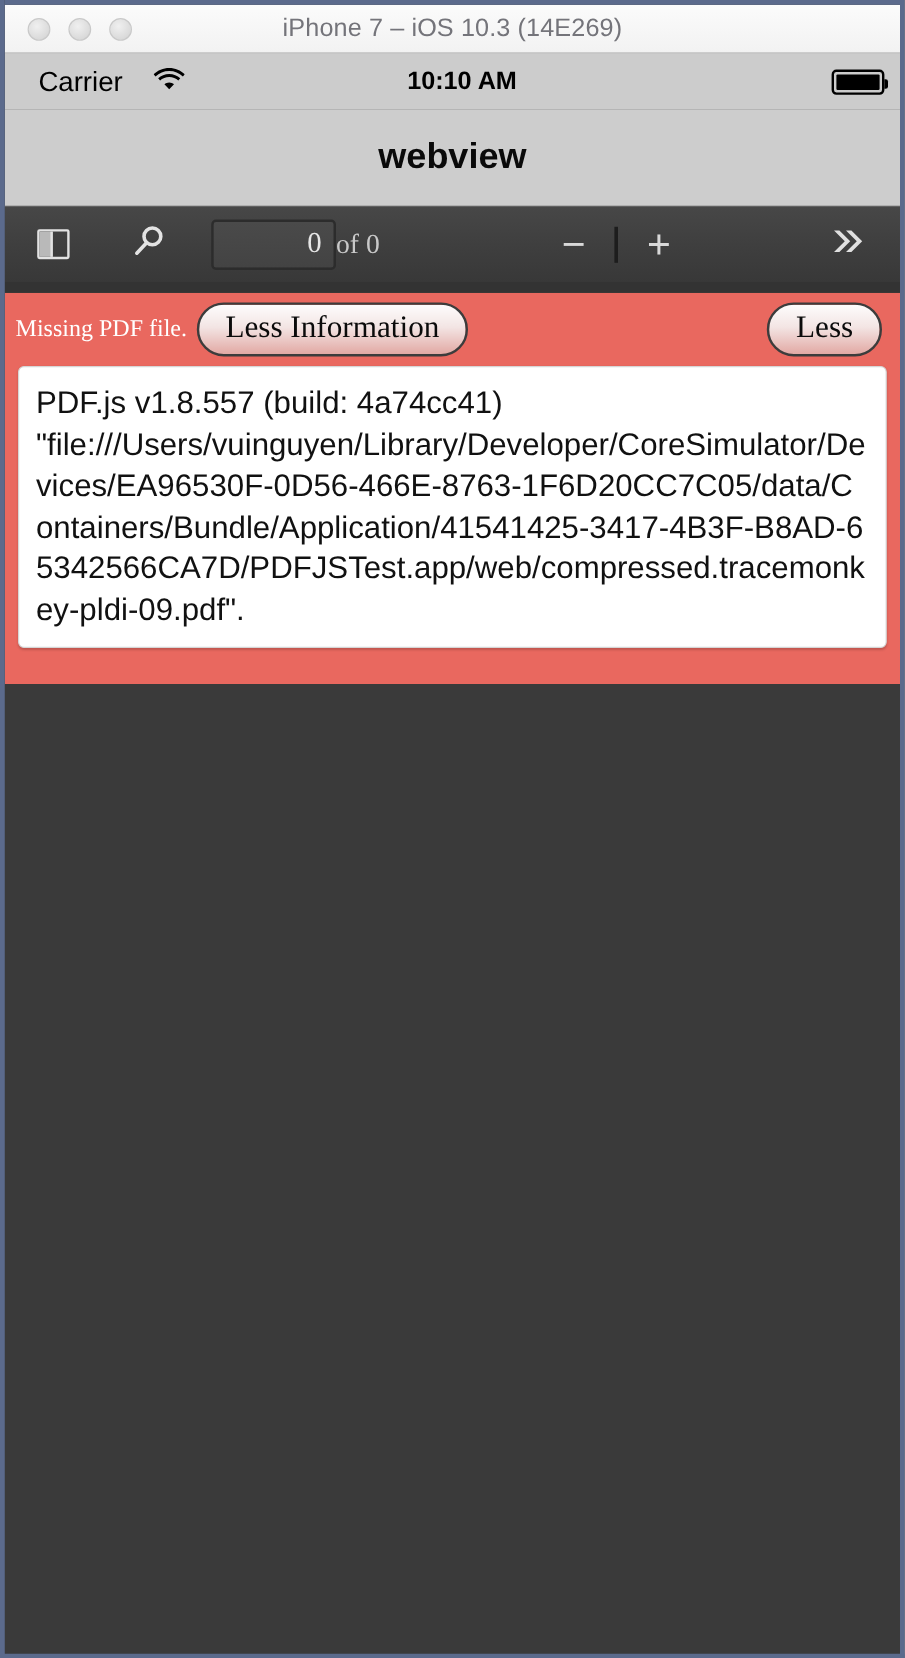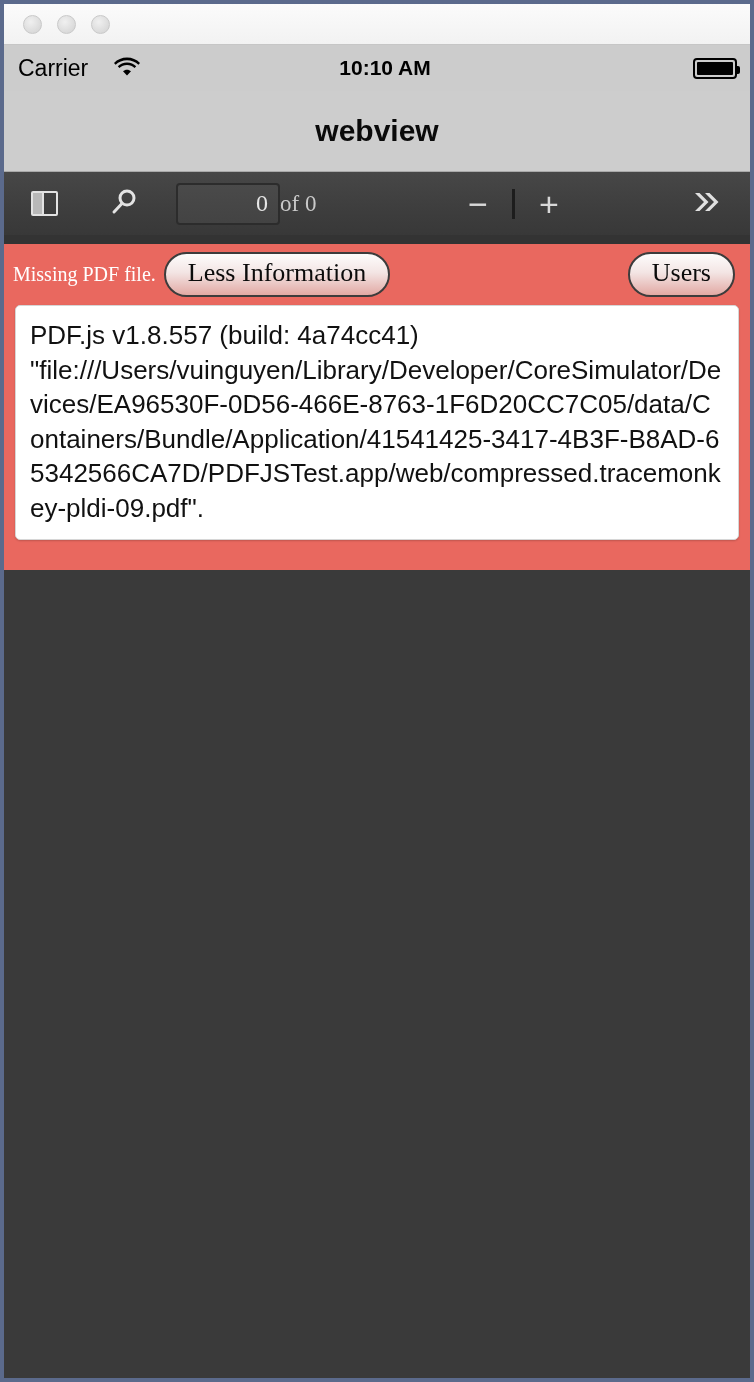--- a/index.html
+++ b/index.html
@@ -71,20 +71,21 @@
     background: #cccccc;
     display: flex;
     align-items: center;
     box-sizing: border-box;
     padding: 0 13px 0 14px;
   }
   .status-left {
     display: flex;
     align-items: center;
     gap: 26px;
+    margin-left: 14px;
   }
   .carrier-label {
     font-size: 23px;
     color: #000;
     font-family: "Liberation Sans", sans-serif;
   }
   .wifi-icon { display: block; }
   .status-time {
     position: absolute;
     left: 16px; right: 0;
@@ -299,20 +300,21 @@
 <body>
 
 <div id="simulator-window">
 
   <div class="titlebar">
     <div class="traffic-lights">
       <div class="light"></div>
       <div class="light"></div>
       <div class="light"></div>
     </div>
+    <div class="window-title">iPhone 7 – iOS 10.3 (14E269)</div>
   </div>
 
   <div class="status-bar">
     <div class="status-left">
       <span class="carrier-label">Carrier</span>
       <span class="wifi-icon">
         <svg width="26" height="19" viewBox="0 0 26 19" aria-hidden="true">
           <path d="M13 3.2C8.6 3.2 4.6 4.9 1.6 7.7L0 5.9C3.4 2.6 8 0.6 13 0.6s9.6 2 13 5.3l-1.6 1.8C21.4 4.9 17.4 3.2 13 3.2z" fill="#000"></path>
           <path d="M13 8.1c-2.9 0-5.6 1.1-7.6 3L3.8 9.3C6.2 7 9.4 5.6 13 5.6s6.8 1.4 9.2 3.7l-1.6 1.8c-2-1.9-4.7-3-7.6-3z" fill="#000"></path>
           <path d="M13 12.7c-1.5 0-2.9 0.6-4 1.6l4 4.1 4-4.1c-1.1-1-2.5-1.6-4-1.6z" fill="#000"></path>
@@ -366,21 +368,21 @@
           <path d="M14 3 L23 12 L14 21 L18.5 21 L27.5 12 L18.5 3 Z" fill="#e0e0e0"></path>
         </svg>
       </span>
     </div>
   </div>
 
   <div class="error-wrapper">
     <div class="error-bar">
       <span class="error-message">Missing PDF file.</span>
       <button class="pill-button btn-less-info">Less Information</button>
-      <button class="pill-button btn-close">Users</button>
+      <button class="pill-button btn-close">Less</button>
     </div>
     <div class="error-details">
       <div>PDF.js v1.8.557 (build: 4a74cc41)</div>
       <div>"file:///Users/vuinguyen/Library/Developer/CoreSimulator/Devices/EA96530F-0D56-466E-8763-1F6D20CC7C05/data/Containers/Bundle/Application/41541425-3417-4B3F-B8AD-65342566CA7D/PDFJSTest.app/web/compressed.tracemonkey-pldi-09.pdf".</div>
     </div>
   </div>
 
   <div class="viewer-container"></div>
 
 </div>

